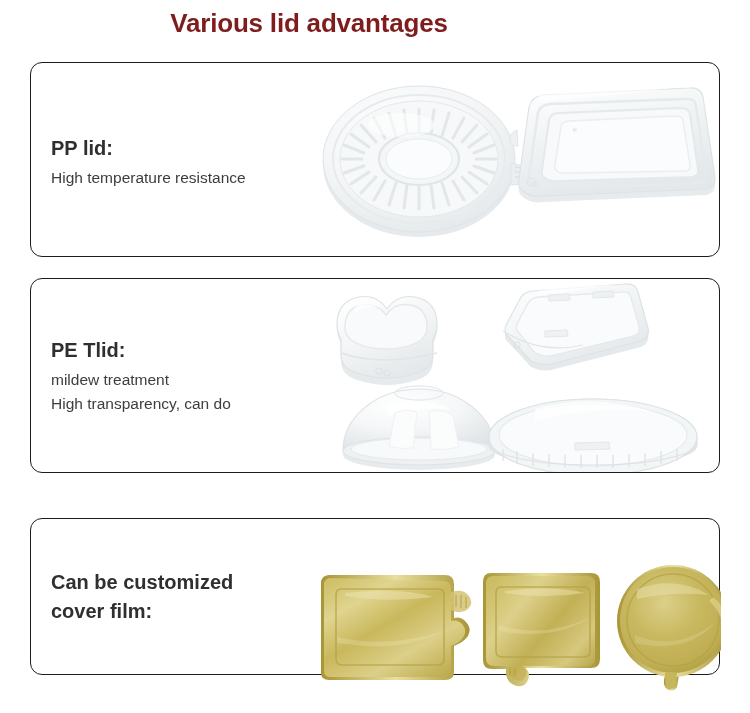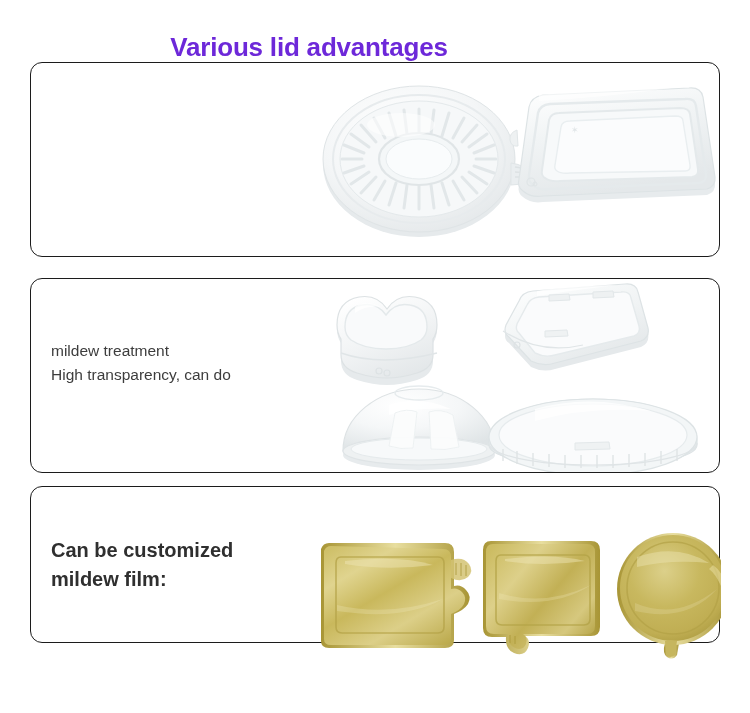--- a/index.html
+++ b/index.html
@@ -15,36 +15,35 @@
     overflow: hidden;
   }
   #page-title {
     position: absolute;
     top: 8px;
     left: 0;
     width: 618px;
     text-align: center;
     font-size: 26px;
     font-weight: bold;
-    color: #6d28d9;
+    color: #7f1d1d;
     letter-spacing: -0.2px;
-    margin-top: 24px;
   }
   .card {
     position: absolute;
     left: 30px;
     width: 690px;
     box-sizing: border-box;
     border: 1.4px solid #1c1c1c;
     border-radius: 12px;
     background: #ffffff;
   }
   #card-pp   { top: 62px;  height: 195px; }
   #card-pe   { top: 278px; height: 195px; }
-  #card-film { top: 486px; height: 157px; }
+  #card-film { top: 518px; height: 157px; }
 
   .card-text {
     position: absolute;
     left: 20px;
     width: 260px;
   }
   .card-heading {
     font-size: 20px;
     font-weight: bold;
     color: #2f2f2f;
@@ -72,20 +71,24 @@
   }
   .art svg { display: block; }
 </style>
 </head>
 <body>
 
 <div id="page-title">Various lid advantages</div>
 
 <div class="card" id="card-pp">
 
+  <div class="card-text" id="pp-text">
+    <p class="card-heading">PP lid:</p>
+    <p class="card-sub">High temperature resistance</p>
+  </div>
 
   <div class="art">
     <svg width="420" height="193" viewBox="0 0 420 193">
       <defs>
         <radialGradient id="ppRoundG" cx="40%" cy="32%" r="78%">
           <stop offset="0%" stop-color="#ffffff"></stop>
           <stop offset="55%" stop-color="#f4f6f7"></stop>
           <stop offset="100%" stop-color="#e2e6e8"></stop>
         </radialGradient>
         <linearGradient id="ppRectG" x1="0%" y1="0%" x2="35%" y2="100%">
@@ -153,20 +156,21 @@
         <path d="M8 45 q-8 3 -7 10 q1 7 8 6 z" fill="#eef1f2" stroke="#e1e6e8" stroke-width="1"></path>
         <text x="62" y="48" font-size="9" fill="#e0e5e7" font-family="'Liberation Sans', sans-serif">✶</text>
       </g>
     </svg>
   </div>
 </div>
 
 <div class="card" id="card-pe">
 
   <div class="card-text" id="pe-text">
+    <p class="card-heading">PE Tlid:</p>
     <p class="card-sub">mildew treatment</p>
     <p class="card-sub">High transparency, can do</p>
   </div>
 
   <div class="art">
     <svg width="420" height="193" viewBox="0 0 420 193">
       <defs>
         <linearGradient id="peHeartG" x1="20%" y1="0%" x2="70%" y2="100%">
           <stop offset="0%" stop-color="#ffffff"></stop>
           <stop offset="50%" stop-color="#f2f4f5"></stop>
@@ -249,21 +253,21 @@
         <path d="M2 56 a104 22 0 0 0 208 0" fill="none" stroke="#dfe4e6" stroke-width="1.2"></path>
       </g>
     </svg>
   </div>
 </div>
 
 <div class="card" id="card-film">
 
   <div class="card-text" id="film-text">
     <p class="card-heading">Can be customized</p>
-    <p class="card-heading">mildew film:</p>
+    <p class="card-heading">cover film:</p>
   </div>
 
   <div class="art">
     <svg width="420" height="192" viewBox="0 0 420 192">
       <defs>
         <linearGradient id="goldRect" x1="8%" y1="0%" x2="92%" y2="100%">
           <stop offset="0%" stop-color="#cfc069"></stop>
           <stop offset="22%" stop-color="#e0d48f"></stop>
           <stop offset="45%" stop-color="#c9b85c"></stop>
           <stop offset="70%" stop-color="#dccf88"></stop>

